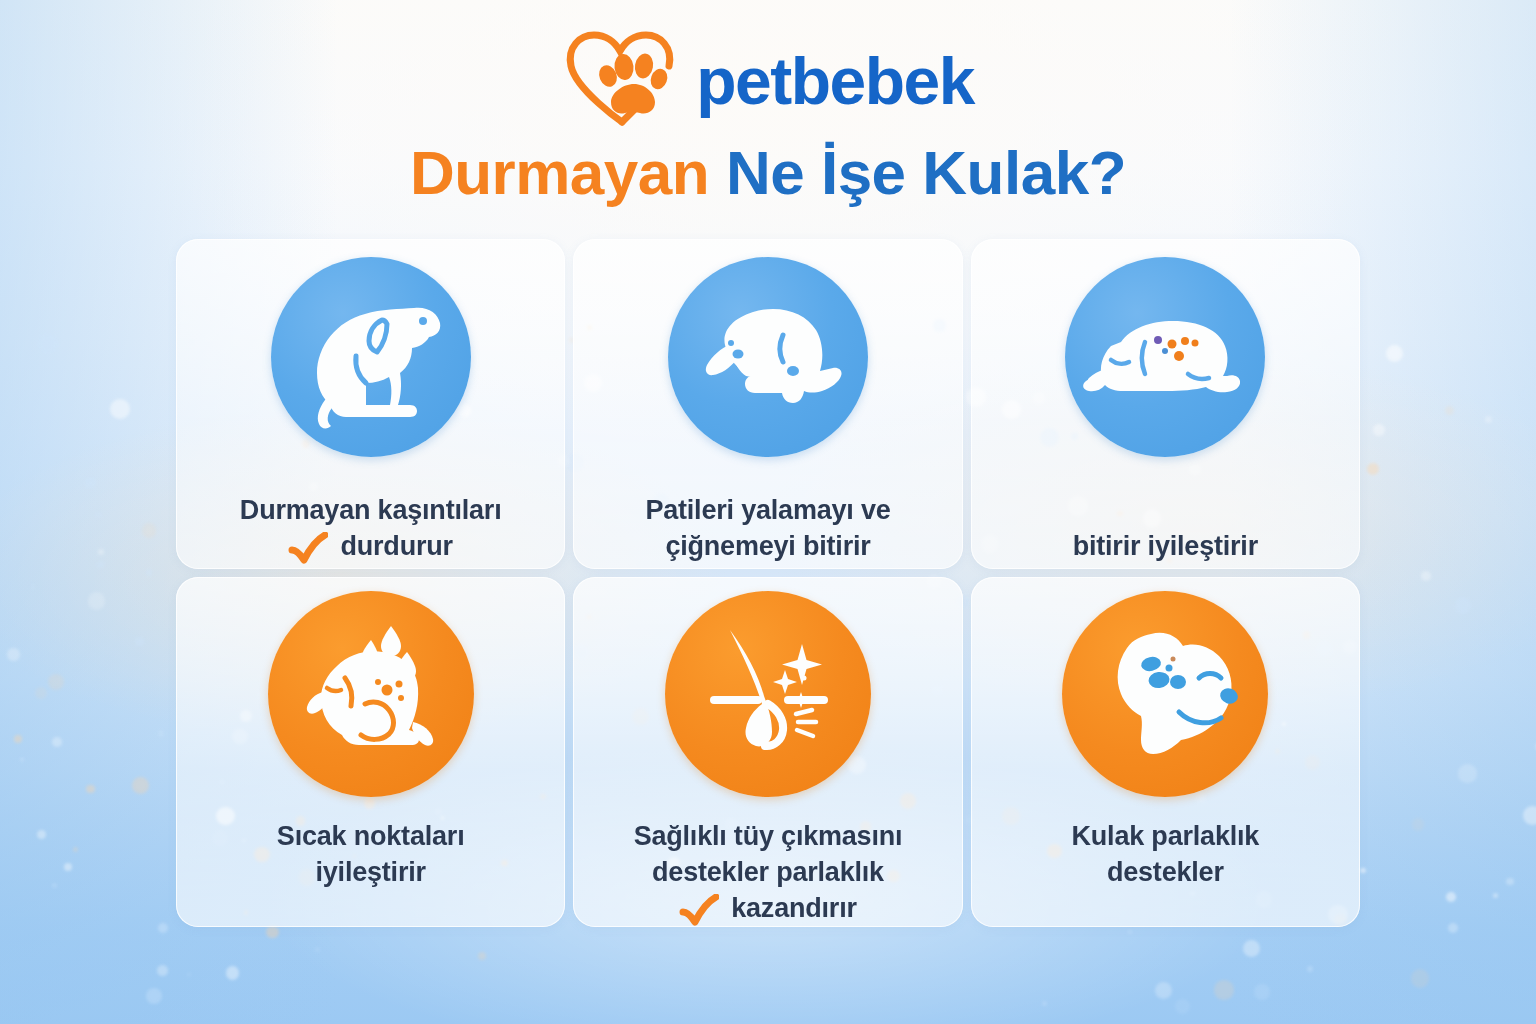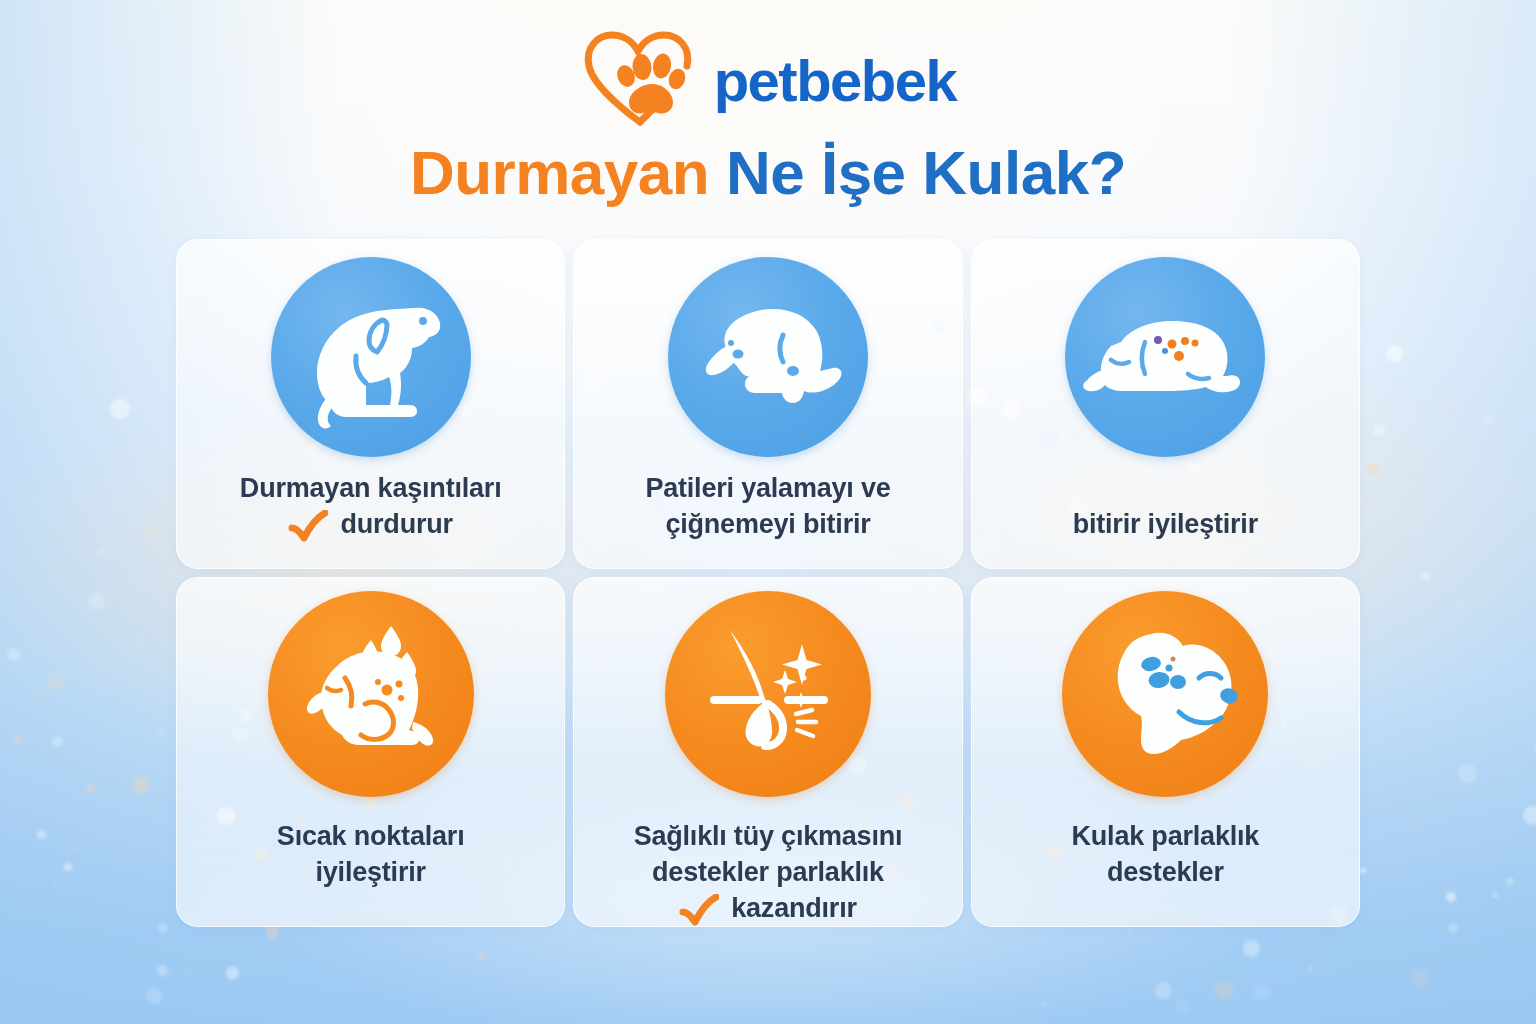--- a/index.html
+++ b/index.html
@@ -78,21 +78,21 @@
   }
   .brand-row {
     display: flex;
     align-items: center;
     justify-content: center;
     gap: 16px;
     height: 104px;
   }
   .brand-mark { width: 118px; height: 100px; display: block; }
   .brand-name {
-    font-size: 58px;
+    font-size: 66px;
     font-weight: 700;
     letter-spacing: -1.5px;
     color: #1565c8;
     line-height: 1;
     margin-top: 6px;
   }
   .headline {
     margin-top: 10px;
     font-size: 62px;
     font-weight: 700;
@@ -142,21 +142,21 @@
     box-shadow: 0 3px 9px rgba(70,140,205,0.26);
   }
   .badge-orange {
     width: 206px; height: 206px;
     background: radial-gradient(circle at 36% 28%, #fb9c2e 0%, #f58a1f 52%, #ef7f14 100%);
     box-shadow: 0 3px 9px rgba(225,130,30,0.28);
   }
   .icon-badge svg { display: block; }
 
   .caption {
-    margin-top: 14px;
+    margin-top: 36px;
     padding: 0 18px;
     text-align: center;
     font-size: 27px;
     font-weight: 700;
     line-height: 1.33;
     color: #2c3a52;
     letter-spacing: -0.2px;
   }
   .card-r2 .caption { margin-top: 22px; }
 

